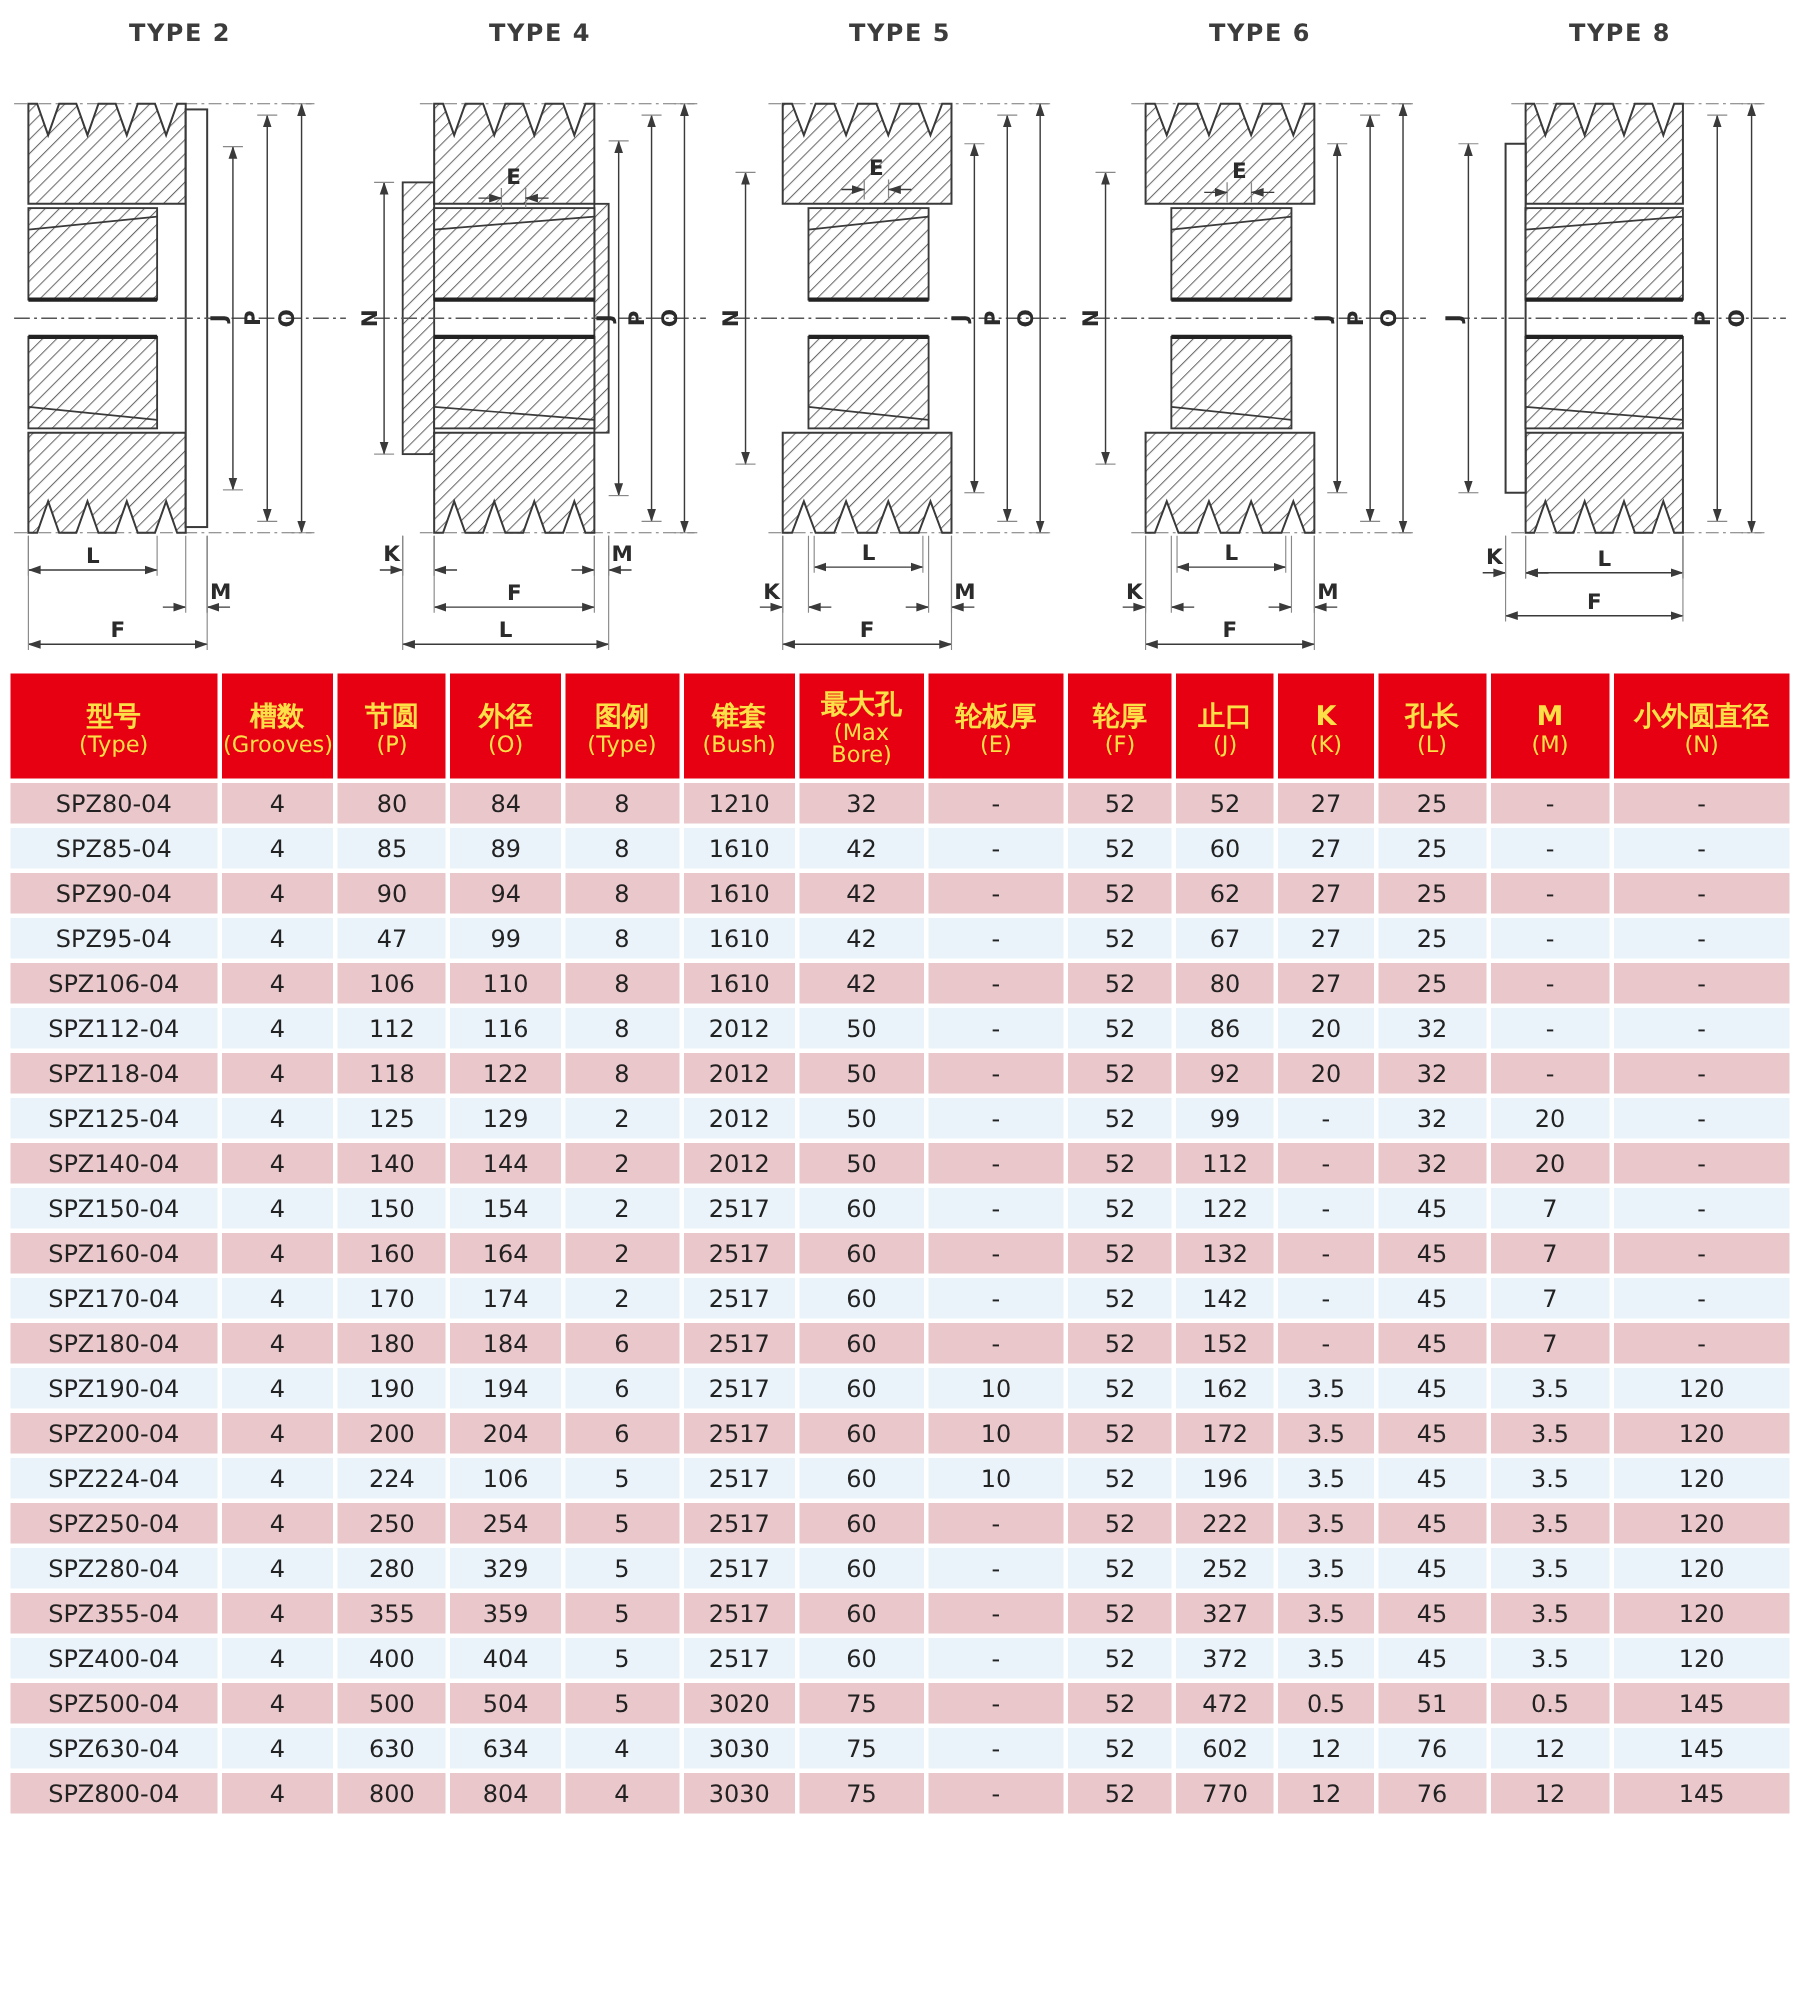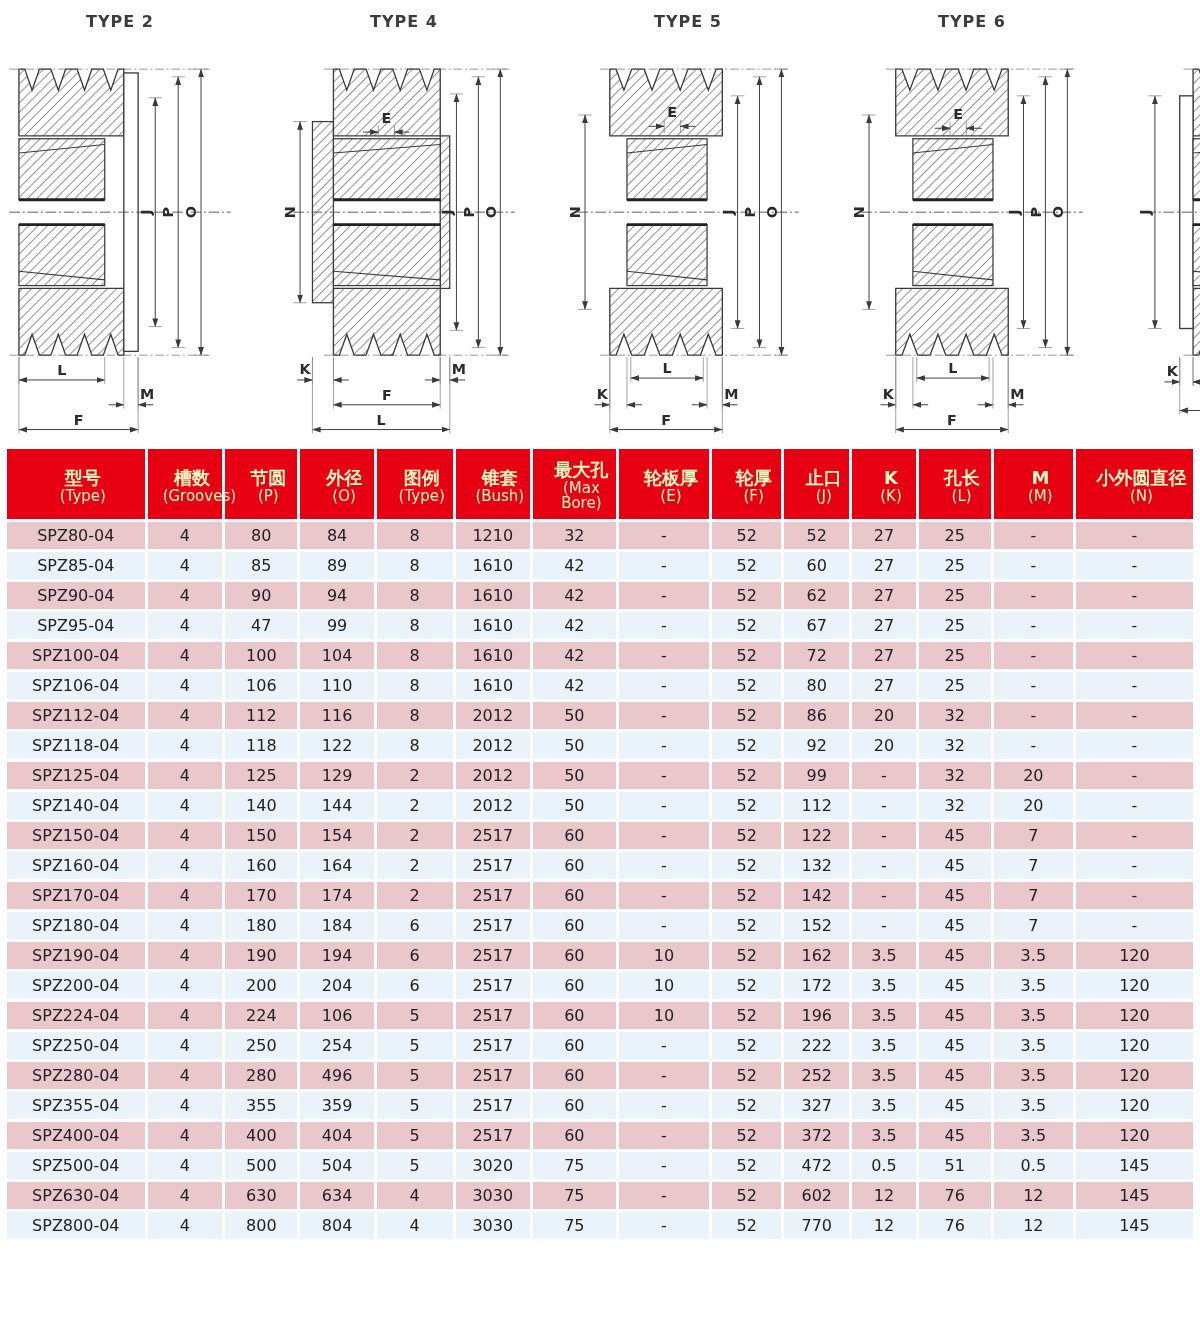--- a/index.html
+++ b/index.html
@@ -1,23 +1,23 @@
 <!DOCTYPE html>
 <html style="--header-bg: #e60012; --row-pink: #e9c7cb; --row-blue: #eaf3fa; --line: #3a3a3a;"><head>
 <meta charset="utf-8">
 <style>
   html,body{margin:0;padding:0;background:#fff;}
   .page{width:1200px;height:1326px;background:#fff;overflow:hidden;
         font-family:"DejaVu Sans","Liberation Sans",sans-serif;}
-  .diagrams{display:flex;height:446px;width:1200px;gap:44px;}
+  .diagrams{display:flex;height:446px;width:1200px;}
   .diagram{width:240px;text-align:center;}
   .diagram-title{font-size:16px;font-weight:bold;color:#3c3c3c;letter-spacing:1px;margin:12px 0 0 0;}
   .diagram svg{display:block;margin:0 auto;}
   table.spec{border-collapse:separate;border-spacing:3px;width:1192px;margin:0 auto;table-layout:fixed;}
-  th{background:var(--header-bg,#e60012);color:#fef9c3;padding:9px 1px 8px 15px;vertical-align:middle;margin-left:43px;}
+  th{background:var(--header-bg,#e60012);color:#fde047;padding:9px 1px 8px 1px;vertical-align:middle;margin-left:43px;}
   .th-zh{display:block;font-size:18px;font-weight:bold;line-height:23px;}
   .th-en{display:block;font-size:15px;font-weight:normal;line-height:15px;}
   td{text-align:center;font-size:16px;color:#222;height:27px;line-height:27px;padding:0 1px;
      white-space:nowrap;overflow:hidden;}
   tbody tr:nth-child(odd) td{background:var(--row-pink,#e9c7cb);}
   tbody tr:nth-child(even) td{background:var(--row-blue,#eaf3fa);}
 </style>
 </head>
 <body>
 
@@ -425,36 +425,20 @@
           <td>42</td>
           <td>-</td>
           <td>52</td>
           <td>67</td>
           <td>27</td>
           <td>25</td>
           <td>-</td>
           <td>-</td>
         </tr>
         <tr>
-          <td>SPZ100-04</td>
-          <td>4</td>
-          <td>100</td>
-          <td>104</td>
-          <td>8</td>
-          <td>1610</td>
-          <td>42</td>
-          <td>-</td>
-          <td>52</td>
-          <td>72</td>
-          <td>27</td>
-          <td>25</td>
-          <td>-</td>
-          <td>-</td>
-        </tr>
-        <tr>
           <td>SPZ106-04</td>
           <td>4</td>
           <td>106</td>
           <td>110</td>
           <td>8</td>
           <td>1610</td>
           <td>42</td>
           <td>-</td>
           <td>52</td>
           <td>80</td>
@@ -652,21 +636,21 @@
           <td>222</td>
           <td>3.5</td>
           <td>45</td>
           <td>3.5</td>
           <td>120</td>
         </tr>
         <tr>
           <td>SPZ280-04</td>
           <td>4</td>
           <td>280</td>
-          <td>496</td>
+          <td>329</td>
           <td>5</td>
           <td>2517</td>
           <td>60</td>
           <td>-</td>
           <td>52</td>
           <td>252</td>
           <td>3.5</td>
           <td>45</td>
           <td>3.5</td>
           <td>120</td>

